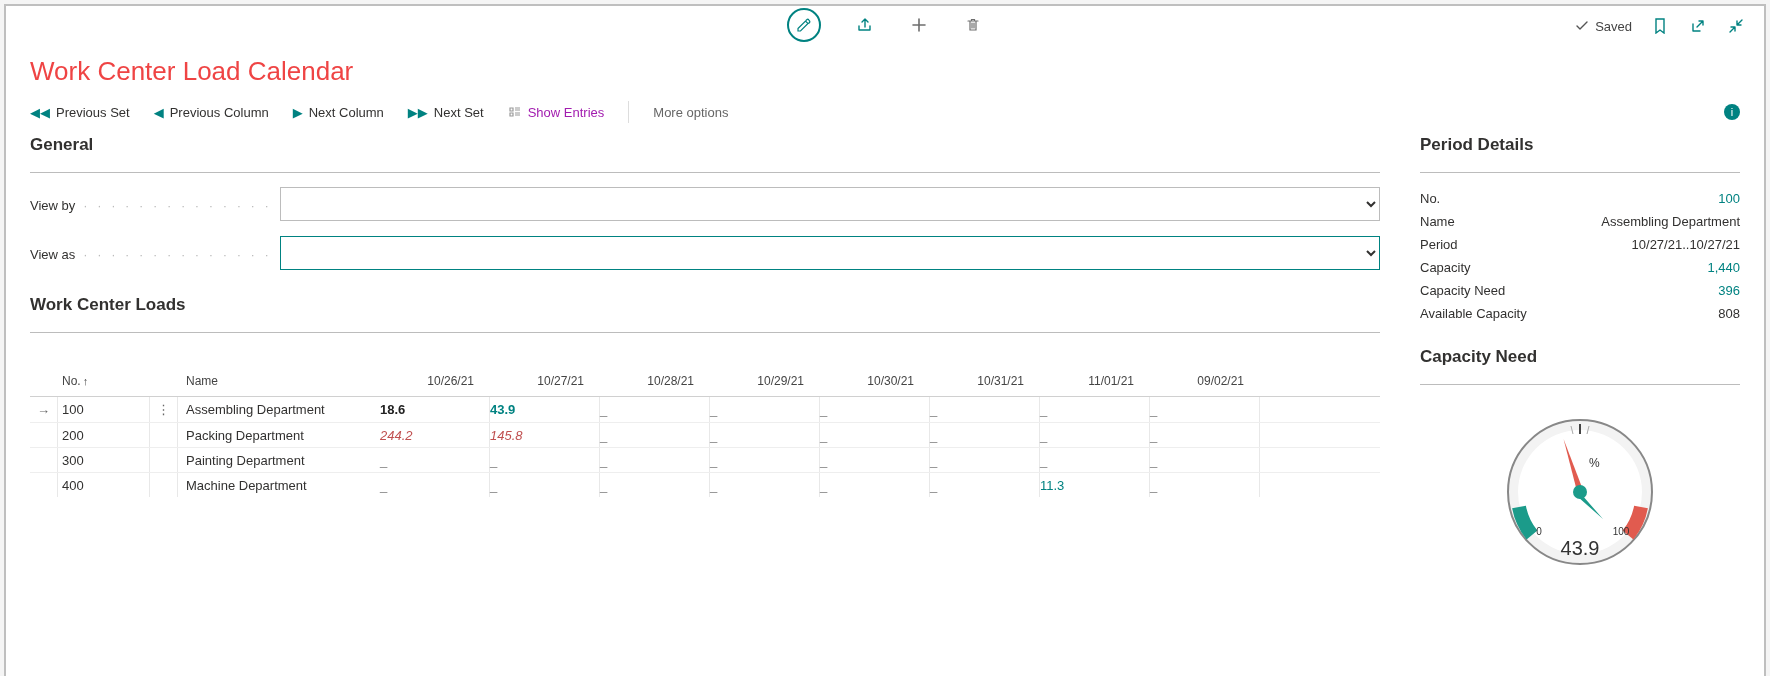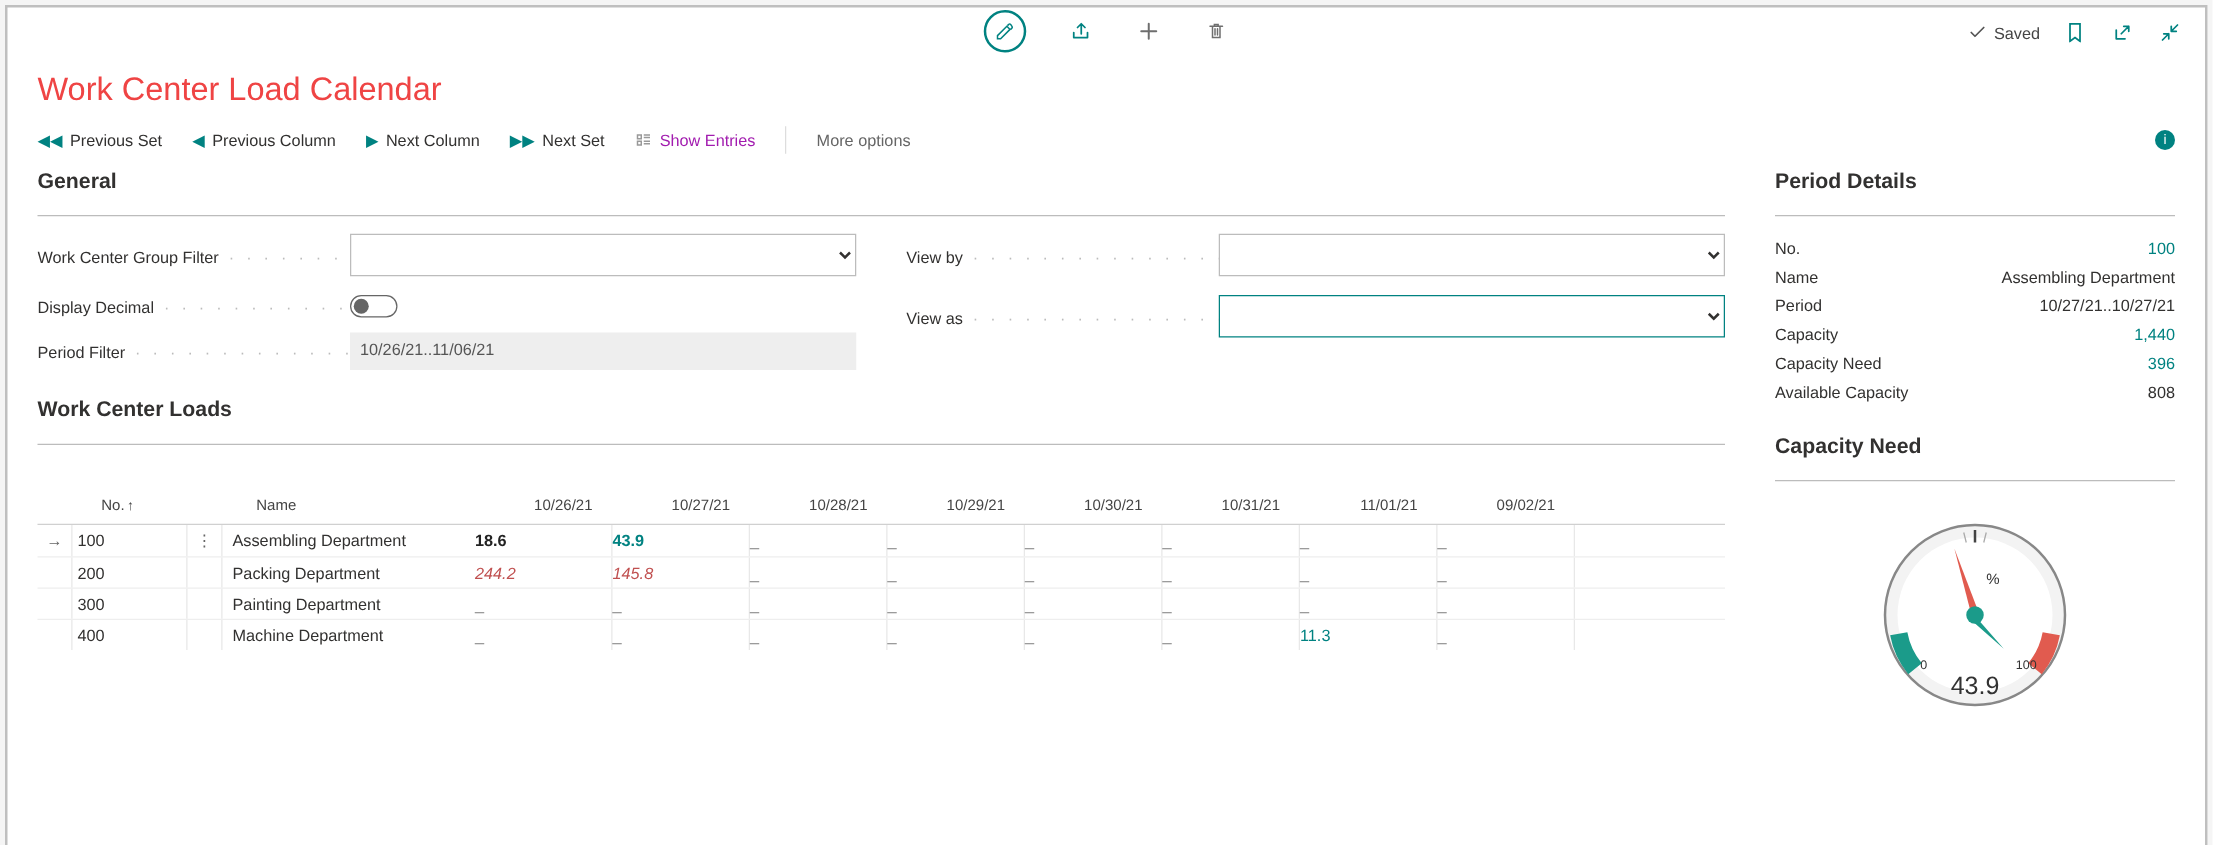--- a/index.html
+++ b/index.html
@@ -86,21 +86,21 @@
   .grid-header, .grid-row {
     display:grid;
     grid-template-columns: 28px 92px 28px 202px repeat(8, 110px);
     align-items:center;
   }
   .grid-header {
     color:#444; font-size:12px; height:50px; border-bottom:1px solid #d0d0d0; padding-top:18px;
     align-items:end;
     padding-bottom:8px;
   }
-  .grid-header .hcell { text-align:right; padding-right:16px;margin-left:19px; }
+  .grid-header .hcell { text-align:right; padding-right:16px; }
   .grid-header .hcell.left { text-align:left; padding-left:8px; }
   .grid-header .hcell.no { text-align:left; padding-left:4px;}
   .sort-arrow { font-size:11px; margin-left:2px;}
   .grid-row { height:25px; font-size:13px; }
   .grid-row:nth-child(even){}
   .cell { padding-right:16px; text-align:right; border-right:1px solid #e8e8e8; height:100%; display:flex; align-items:center; justify-content:flex-start;}
   .cell.left { justify-content:flex-start; padding-left:8px; text-align:left;}
   .cell.no { padding-left:4px; justify-content:flex-start;}
   .cell.sel { justify-content:center; padding:0;}
   .grid-row .cell.name { border-right:none;}
@@ -205,42 +205,20 @@
     <div class="info-dot">i</div>
   </div>
 
   <div class="content">
     <div class="left-col">
 
       <div class="section-header">General</div>
       <div class="form-grid">
         <div class="form-col">
           <div class="form-row">
-            <div class="form-label">Work Center Group Filter</div>
-            <div class="form-control">
-              <select>
-                <option></option>
-              </select>
-            </div>
-          </div>
-          <div class="form-row">
-            <div class="form-label">Display Decimal</div>
-            <div class="form-control">
-              <div class="toggle"></div>
-            </div>
-          </div>
-          <div class="form-row">
-            <div class="form-label">Period Filter</div>
-            <div class="form-control">
-              <div class="readonly-input">10/26/21..11/06/21</div>
-            </div>
-          </div>
-        </div>
-        <div class="form-col">
-          <div class="form-row">
             <div class="form-label">View by</div>
             <div class="form-control">
               <select>
                 <option>Day</option>
               </select>
             </div>
           </div>
           <div class="form-row">
             <div class="form-label">View as</div>
             <div class="form-control">

